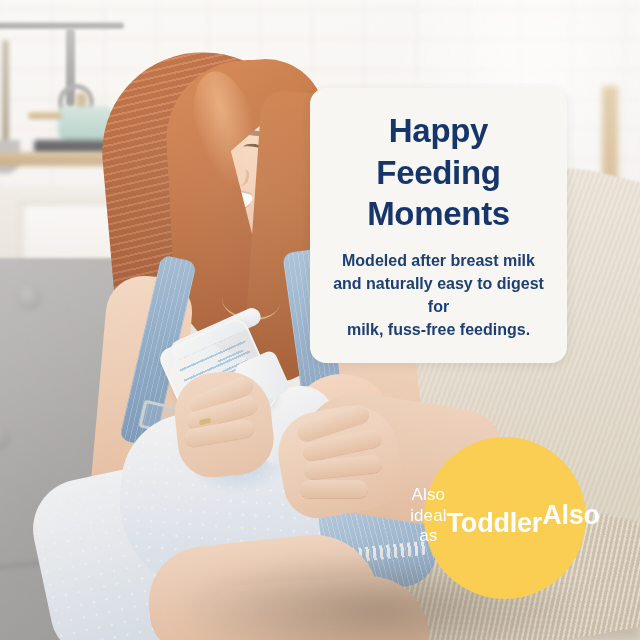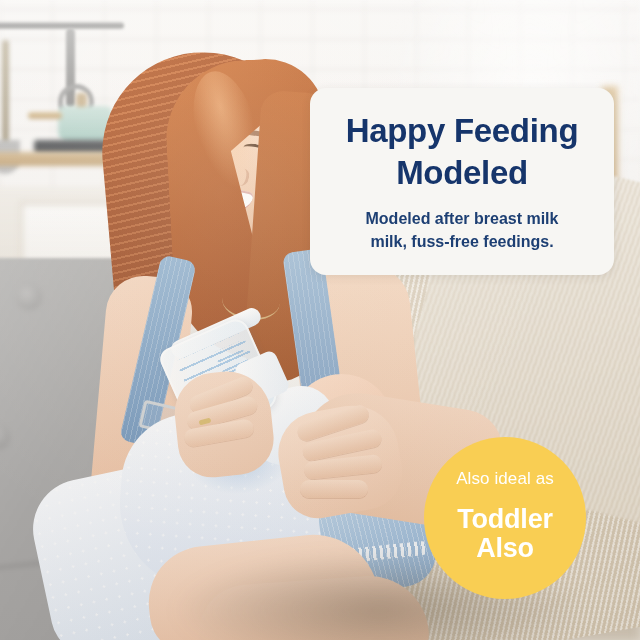--- a/index.html
+++ b/index.html
@@ -585,21 +585,21 @@
       radial-gradient(ellipse at 35% 30%, rgba(255,250,240,.18), rgba(255,250,240,0) 60%),
       linear-gradient(180deg, rgba(255,250,242,.10), rgba(120,100,80,.10));
     pointer-events:none;
   }
 
   
   .text-card {
     position: absolute;
     left: 310px;
     top: 88px;
-    width: 304px;
+    width: 257px;
     border-radius: 16px;
     background: #f7f6f3;
     padding: 22px 18px 22px;
     box-sizing: border-box;
     box-shadow: 0 2px 10px rgba(60,50,40,.10);
   }
   .headline {
     margin: 0;
     font-size: 33px;
     line-height: 1.26;
@@ -621,21 +621,21 @@
   
   .badge {
     position: absolute;
     left: 424px;
     top: 437px;
     width: 162px;
     height: 162px;
     border-radius: 50%;
     background: #f9ce53;
     display: flex;
-    flex-direction: column;
+    flex-direction: row;
     align-items: center;
     justify-content: center;
     text-align: center;
     color: #ffffff;
     box-sizing: border-box;
     padding-bottom: 4px;
   }
   .badge-kicker {
     font-size: 17px;
     font-weight: 400;
@@ -752,24 +752,25 @@
       <div class="m-ring"></div>
     </div>
 
     <div class="floor-shadow"></div>
     <div class="photo-grade"></div>
   </div>
 
   <div class="text-card">
     <h1 class="headline">
       <span>Happy Feeding</span><br>
-      <span>Modeled</span>
+      <span>Moments</span>
     </h1>
     <p class="subcopy">
       <span class="ln">Modeled after breast milk</span>
+      <span class="ln">and naturally easy to digest for</span>
       <span class="ln">milk, fuss-free feedings.</span>
     </p>
   </div>
 
   <div class="badge">
     <span class="badge-kicker">Also ideal as</span>
     <span class="badge-line first">Toddler</span>
     <span class="badge-line">Also</span>
   </div>
 

